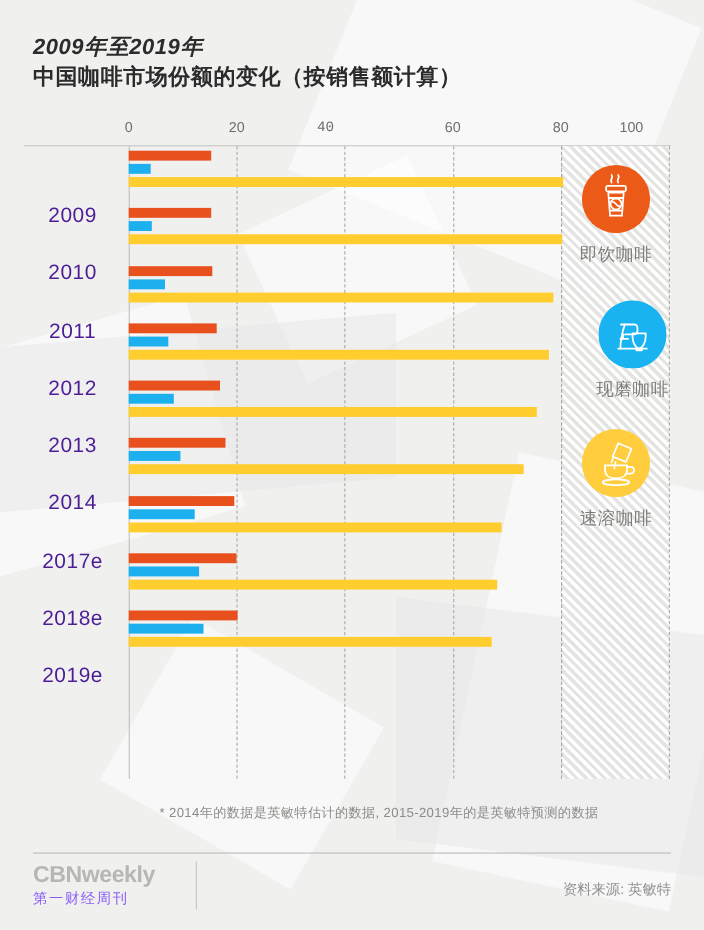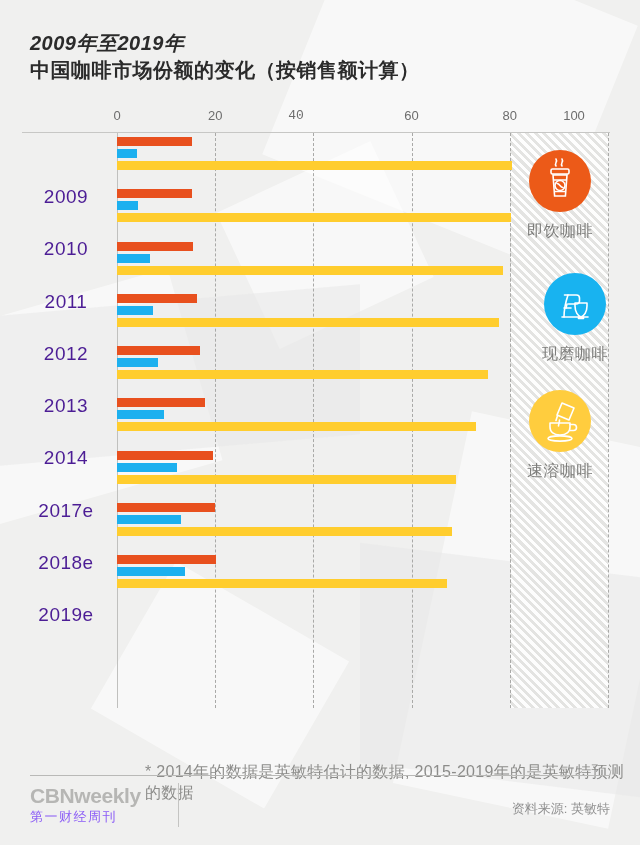--- a/index.html
+++ b/index.html
@@ -58,21 +58,21 @@
   .bar.b2{height:9px;top:12px;background:#1cb0ef;}
   .bar.b3{height:9px;top:24px;background:#ffcd2e;}
 
   
   .legend{position:absolute;width:110px;text-align:center;}
   .legend .chip{width:62px;height:62px;border-radius:50%;margin:0 auto;position:relative;}
   .legend .cap{margin-top:9px;font-size:16px;color:#7d7d7b;letter-spacing:.5px;}
   .chip svg{position:absolute;left:0;top:0;}
 
   
-  .note{position:absolute;left:145px;top:762px;font-size:16px;color:#8c8c8a;letter-spacing:.3px;}
+  .note{position:absolute;left:145px;top:731px;font-size:12px;color:#8c8c8a;letter-spacing:.3px;}
 
   
   .foot-line{position:absolute;left:30px;top:775px;width:580px;height:1px;background:#b9b9b7;}
   .brand{position:absolute;left:30px;top:784px;}
   .brand .b1{font-size:21px;font-weight:bold;color:#b6b6b4;letter-spacing:-.4px;line-height:24px;}
   .brand .b2{font-size:13px;color:#8b5cf6;letter-spacing:1.5px;line-height:18px;}
   .foot-div{position:absolute;left:178px;top:783px;width:1px;height:44px;background:#c4c4c2;}
   .source{position:absolute;right:30px;top:800px;font-size:13px;color:#909090;}
 </style>
 </head>

